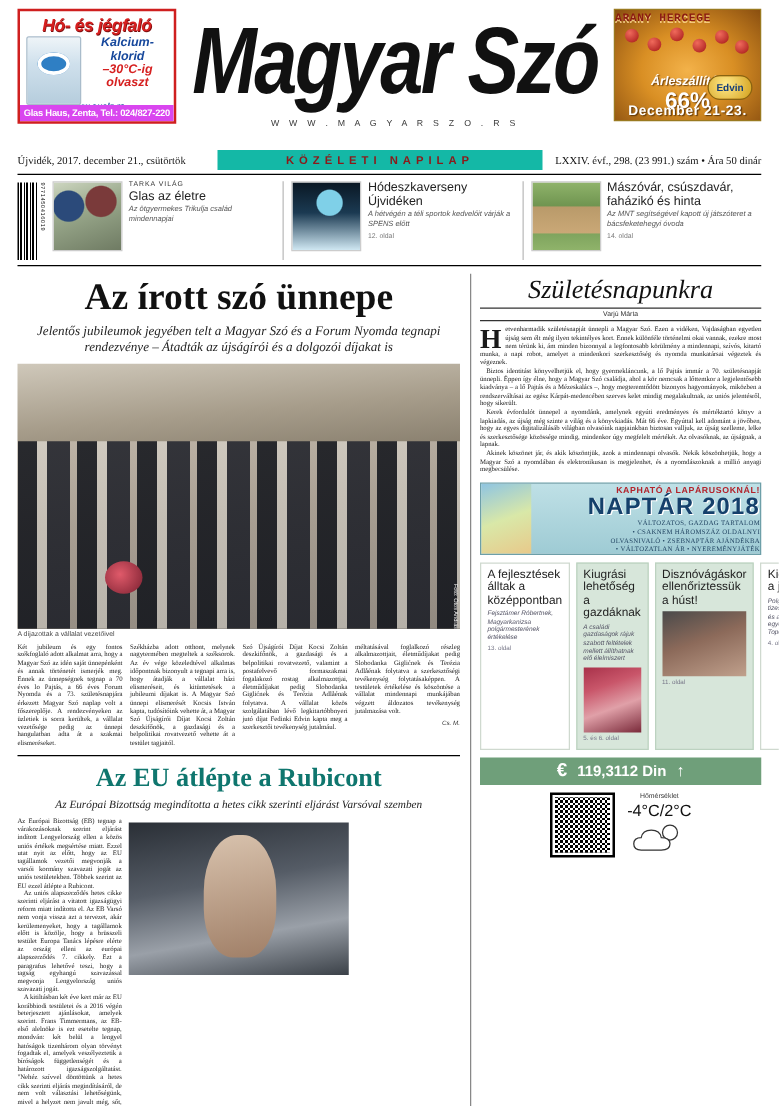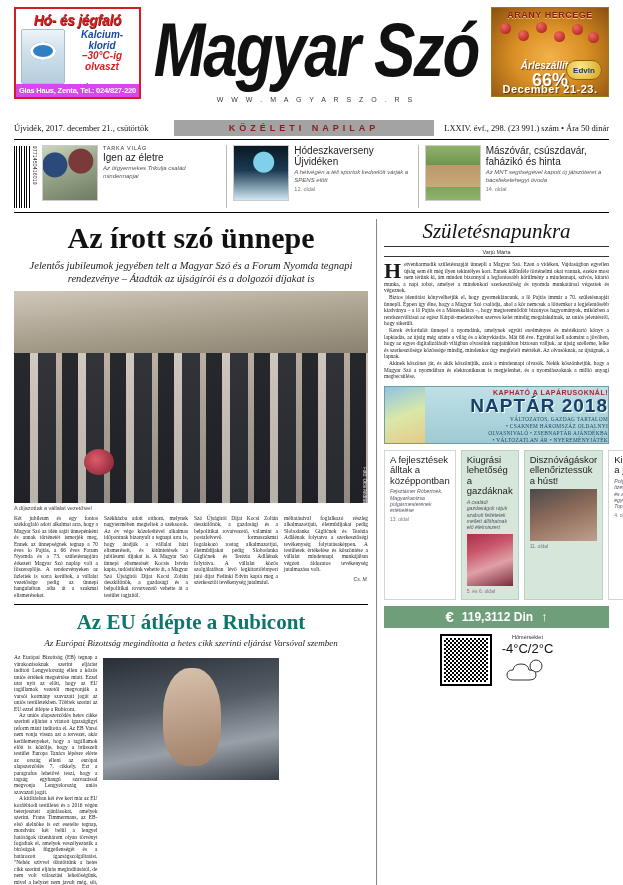--- a/index.html
+++ b/index.html
@@ -66,21 +66,21 @@
     font-family: "Liberation Sans", sans-serif; font-size: 7px; color:#3a3a3a;
     letter-spacing: 3px; margin-top: 18px;
   }
 
   .ad-right {
     width: 118px; height: 90px; margin-top: 7px;
     border: 1px solid #9a7a20; overflow: hidden; position: relative;
     background: radial-gradient(ellipse at 50% 55%, #f3b24a 0%, #d98f24 45%, #8a4f10 100%);
   }
   .ad-right .ar-head {
-    text-align:center; font-family:Liberation Sans, sans-serif; font-weight:bold;
+    font-family:Liberation Mono, monospace; font-weight:bold;
     font-size: 9px; color:#8c1a12; letter-spacing:0.5px; padding-top:2px;
     text-shadow: 0 1px 0 rgba(255,220,150,.8);
   }
   .ad-right .ar-cherries { position:absolute; top:13px; left:0; right:0; height:28px; }
   .ad-right .cherry { position:absolute; width:11px; height:11px; border-radius:50%;
       background: radial-gradient(circle at 35% 30%, #f06a5c, #a31515); }
   .ad-right .ar-sale {
     font-family:"Liberation Sans", sans-serif; font-style:italic; font-weight:bold;
     font-size:10px; color:#fff; text-align:center; margin-top:40px;
     text-shadow:1px 1px 1px #70400a;
@@ -105,21 +105,21 @@
 
   
   .strip { display:flex; align-items:stretch; height: 16px; margin-top: 2px; }
   .strip .date, .strip .issue {
     font-family:"Liberation Serif", serif; font-size: 8.5px; color:#111;
     white-space: nowrap; display:flex; align-items:center;
   }
   .strip .date { width: 160px; }
   .strip .issue { width: 175px; justify-content:flex-end; }
   .strip .bar {
-    flex:1; background:#a3a3a3; display:flex; align-items:center; justify-content:center;
+    flex:1; background:#14b8a6; display:flex; align-items:center; justify-content:center;
   }
   .strip .bar span {
     font-family:"Liberation Sans", sans-serif; font-weight:bold; font-size:9px;
     color:#8b1a1a; letter-spacing: 4px;
   }
 
   
   .teasers {
     display:flex; gap:0; border-bottom: 1.5px solid #000; border-top:1px solid #000;
     margin-top:3px; padding: 5px 0 4px 0; height: 74px;
@@ -356,21 +356,21 @@
     <div class="barcode">
       <div class="bars">
           <span class="bc-num">9771450416019</span>
         </div>
     </div>
 
     <div class="teaser">
       <div class="thumb ph-family"></div>
       <div class="txt">
         <div class="kicker">TARKA VILÁG</div>
-        <div class="t-title">Igen az életre</div>
+        <div class="t-title">Glas az életre</div>
         <div class="t-sub">Az ötgyermekes Trikulja család mindennapjai</div>
         <div class="t-page"></div>
       </div>
     </div>
 
     <div class="teaser">
       <div class="thumb ph-snow"></div>
       <div class="txt">
         <div class="t-title">Hódeszkaverseny Újvidéken</div>
         <div class="t-sub">A hétvégén a téli sportok kedvelőit várják a SPENS előtt</div>

